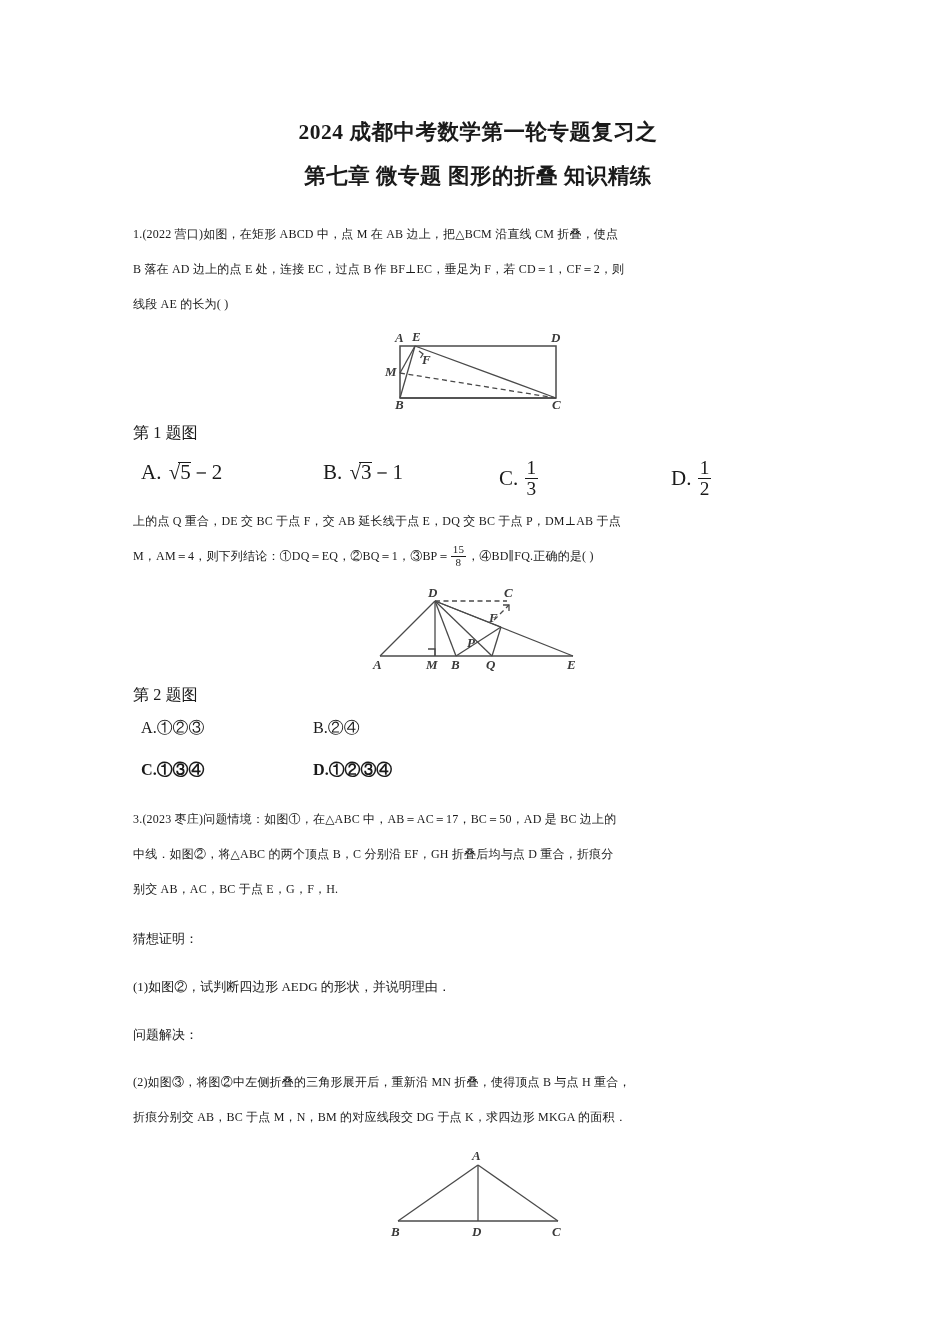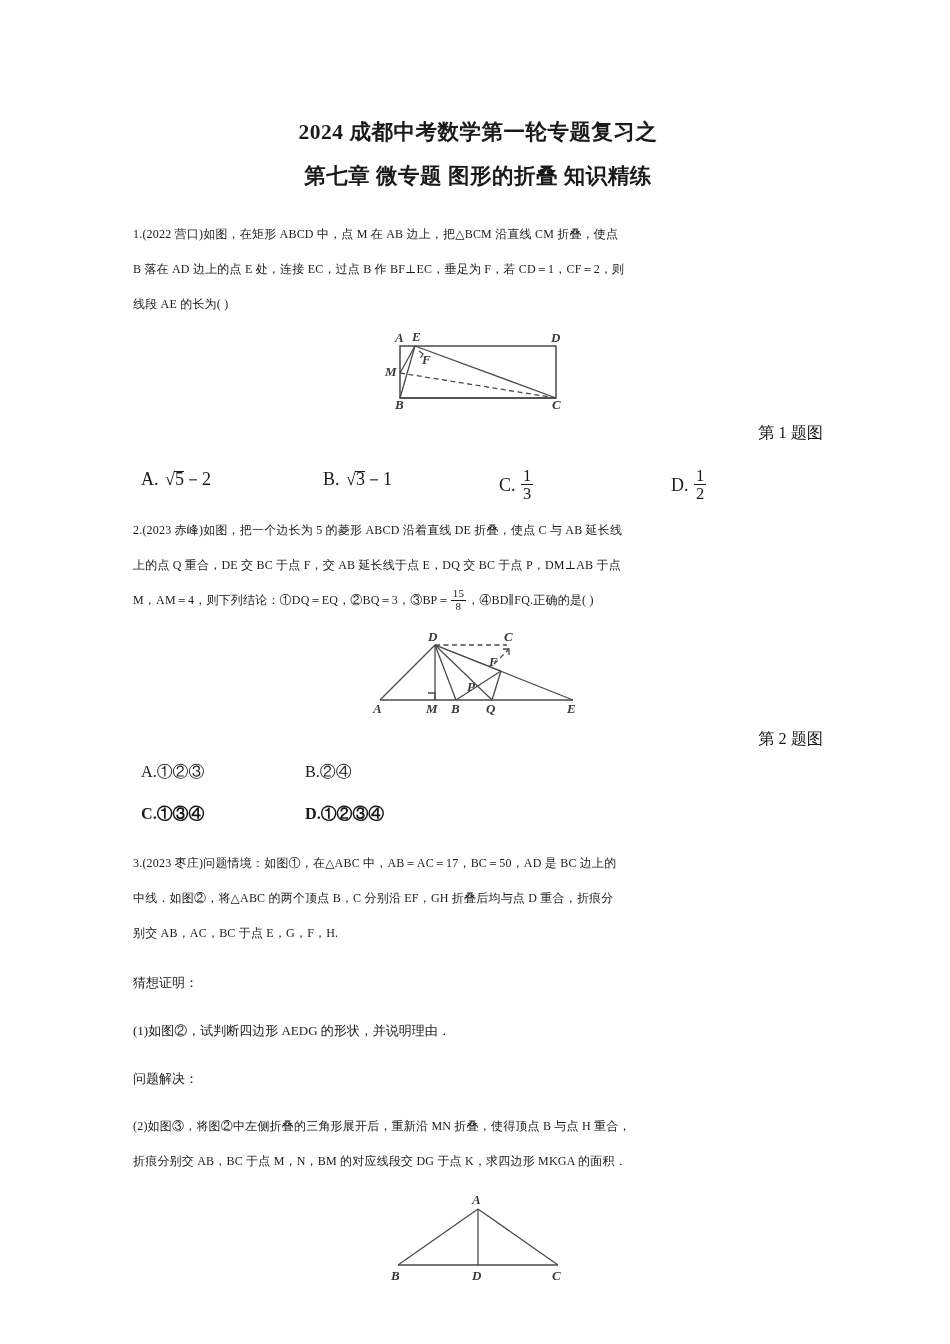--- a/index.html
+++ b/index.html
@@ -67,42 +67,42 @@
   .rad { display: inline-block; position: relative; padding-left: 2px;}
   .rad .bar {
     display: inline-block;
     border-top: 1px solid #1a1a1a;
     position: absolute;
     left: 11px; right: 0; top: 2px;
   }
 
   
   .fig-caption {
-    text-align: right;
+    text-align: left;
     font-size: 16.2px;
     margin-top: 8px;
   }
 
   
   .options {
-    margin-top: 23px;
+    margin-top: 14px;
     position: relative;
     height: 40px;
-    font-size: 18px;
+    font-size: 21px;
   }
   .opt { position: absolute; top: 0; white-space: nowrap; }
   .opt-a { left: 8px; }
   .opt-b { left: 190px; }
   .opt-c { left: 366px; }
   .opt-d { left: 538px; }
 
   .options2 { margin-top: 12px; position: relative; height: 34px; font-size: 16.2px;}
   .options2b { margin-top: 8px; position: relative; height: 34px; font-size: 16.2px; font-weight: bold;}
   .o2-a { left: 8px; }
-  .o2-b { left: 172px; }
+  .o2-b { left: 180px; }
 
   .circnum { font-size: 0.98em; }
 
   
   .figwrap { text-align: center; }
   svg { display: inline-block; }
   .lbl {
     font-family: "Liberation Serif", serif;
     font-style: italic;
     font-weight: bold;
@@ -175,24 +175,23 @@
         <span class="frac">
           <span class="num">1</span>
           <span class="den">2</span>
         </span>
       </span>
     </div>
   </div>
 
   <div class="q-block" style="margin-top:6px;">
     <div class="qtext">
-      <div>2.(2023 赤峰)如图，把一个边长为 5 的菱形 ABCD 沿着直线 DE 折叠，使点 C 与 AB 延长线</div>
       <div>上的点 Q 重合，DE 交 BC 于点 F，交 AB 延长线于点 E，DQ 交 BC 于点 P，DM⊥AB 于点</div>
       <div>
-        <span>M，AM＝4，则下列结论：</span><span>①DQ＝EQ</span><span>，</span><span>②BQ＝3</span><span>，</span><span>③BP＝</span><span class="frac"><span class="num">15</span><span class="den">8</span></span><span>，</span><span>④BD∥FQ</span><span>.正确的是(    )</span>
+        <span>M，AM＝4，则下列结论：</span><span>①DQ＝EQ</span><span>，</span><span>②BQ＝1</span><span>，</span><span>③BP＝</span><span class="frac"><span class="num">15</span><span class="den">8</span></span><span>，</span><span>④BD∥FQ</span><span>.正确的是(    )</span>
       </div>
     </div>
 
     <div class="figwrap" style="margin-top:10px;">
       <svg width="220" height="88" viewBox="0 0 220 88">
 
         <line x1="12" y1="72" x2="205" y2="72" class="stroke-main"></line>
 
         <line x1="12" y1="72" x2="67" y2="17" class="stroke-thin"></line>
         <line x1="67" y1="17" x2="67" y2="72" class="stroke-thin"></line>

